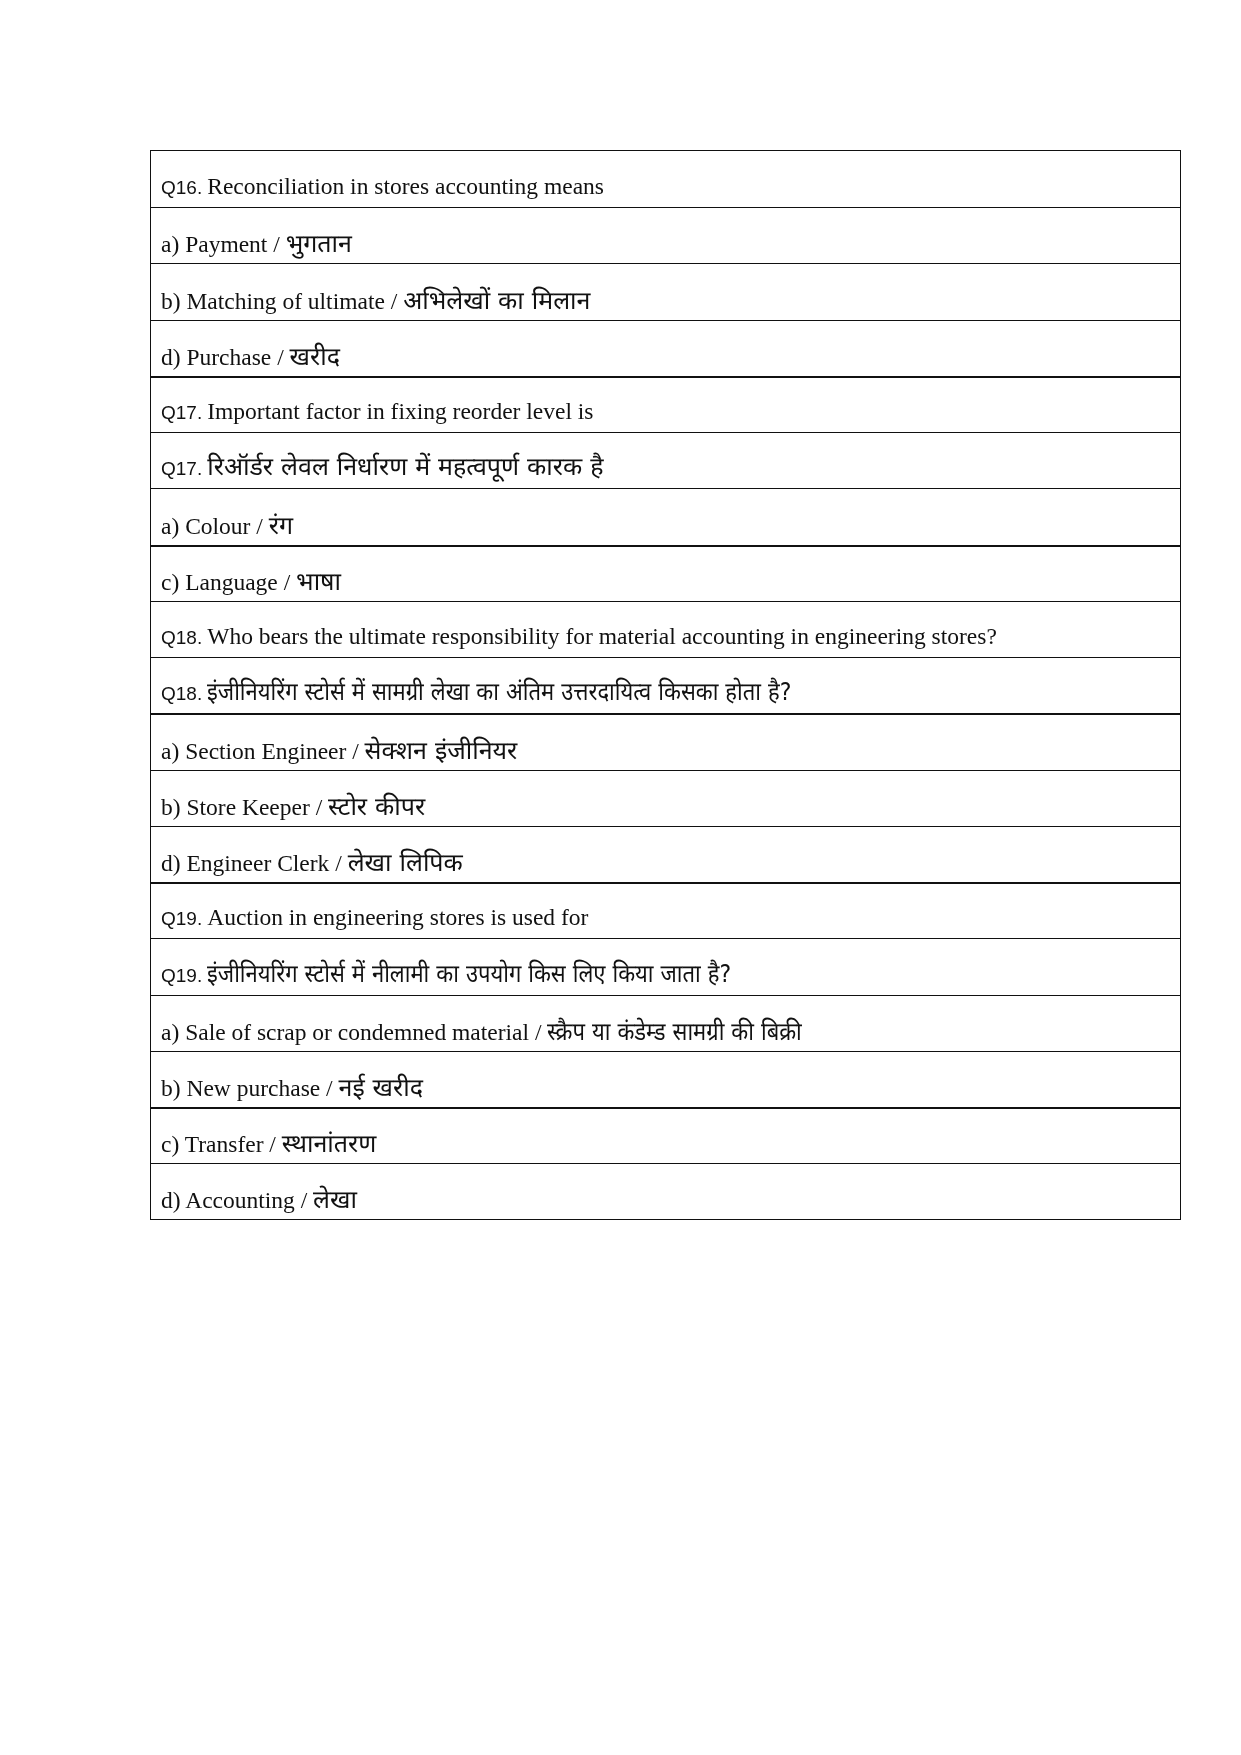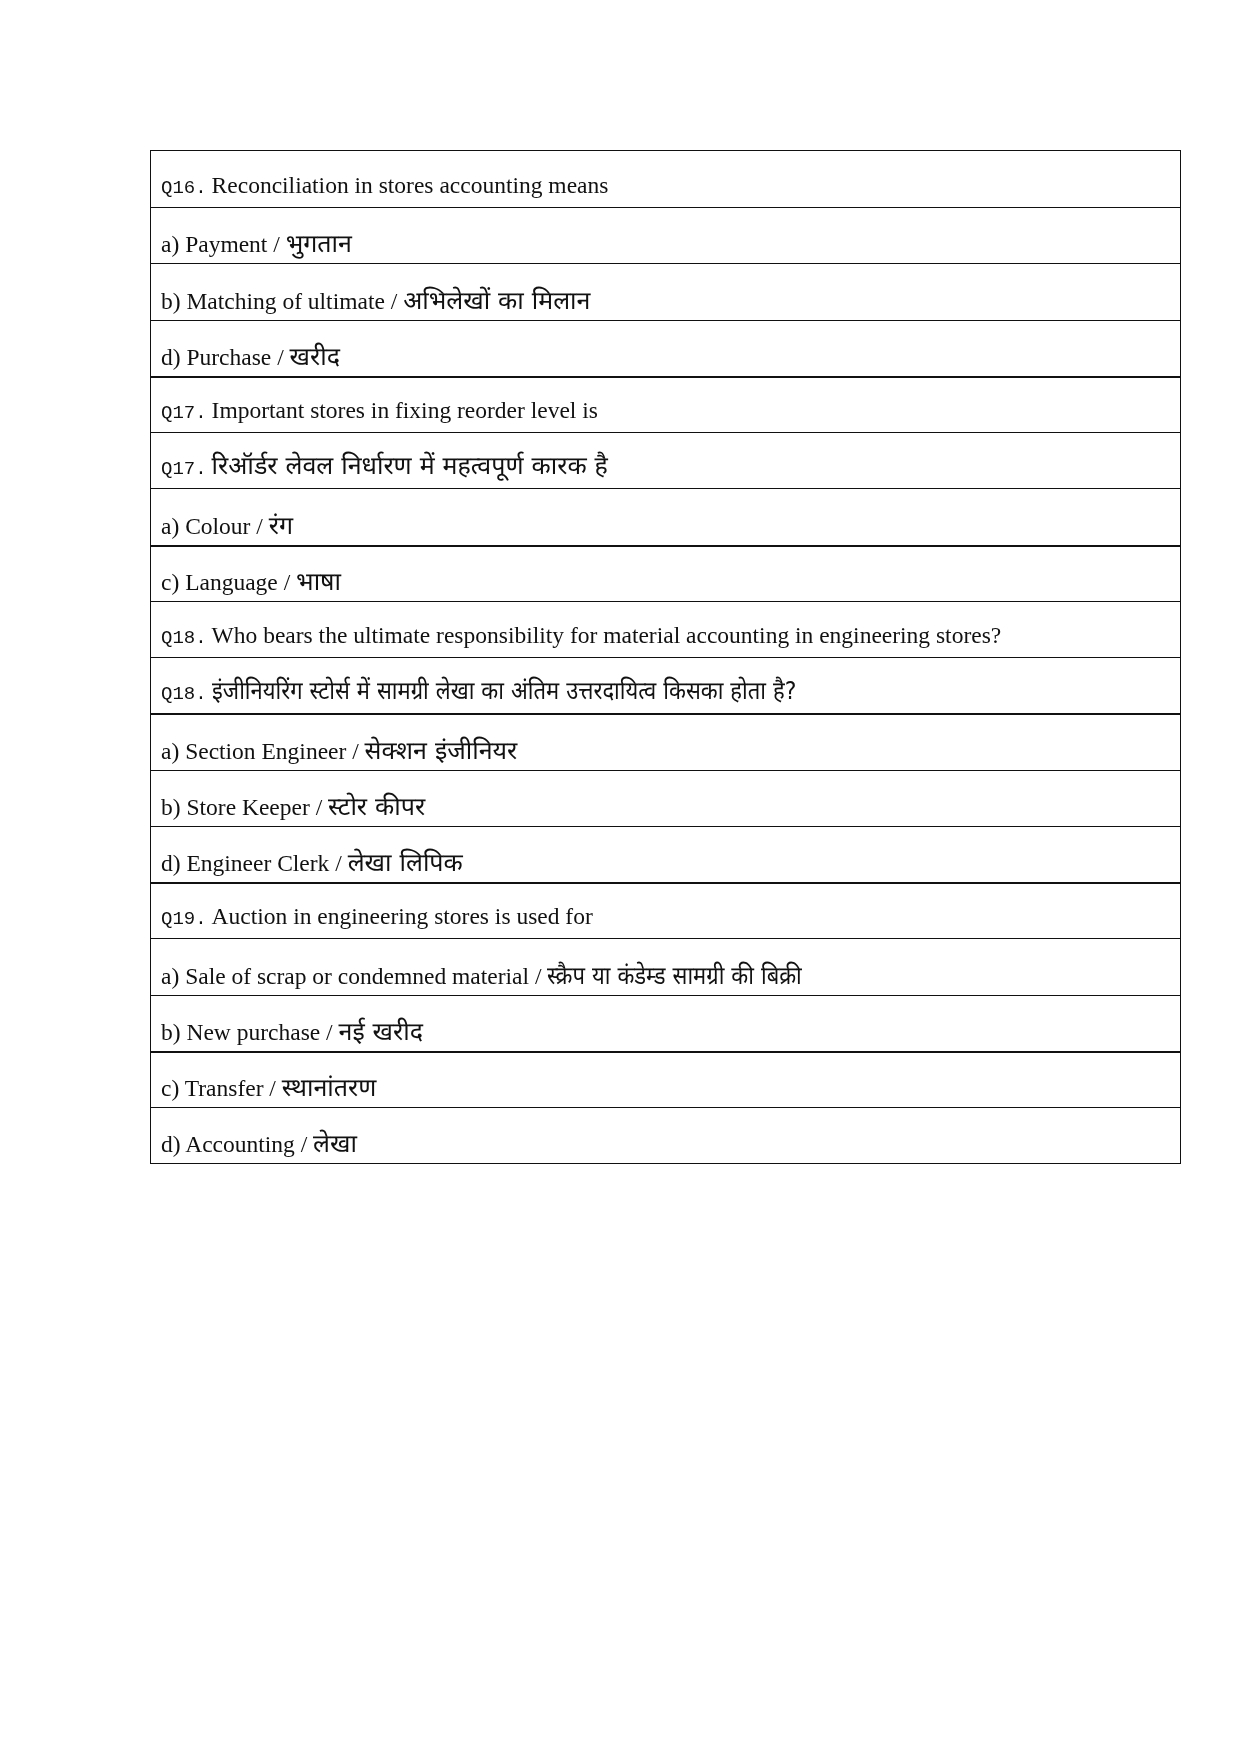--- a/index.html
+++ b/index.html
@@ -16,21 +16,21 @@
     }
     .row:first-child { border-top: none; }
     .row.thick { border-top: 2.2px solid #111; }
     .cell {
       position: absolute; left: 10px; bottom: 5px;
       white-space: nowrap; color: #111;
       font-family: "Liberation Serif", "DejaVu Serif", serif;
       font-size: 23.5px; line-height: 28px;
     }
     .qnum {
-      font-family: Liberation Mono, monospace;
+      font-family: Liberation Sans, sans-serif;
       font-size: 19px; margin-right: 5px;
     }
     .hi {
       font-family: "DejaVu Sans", "Liberation Sans", sans-serif;
       font-size: 25px;
     }
     .hi.cond { display: inline-block; transform: scaleX(0.88); transform-origin: left bottom; }
   </style>
 </head>
 <body>
@@ -45,21 +45,21 @@
       <div class="cell"><span>a) Payment /</span> <span class="hi">भुगतान</span></div>
     </div>
     <div class="row">
       <div class="cell"><span>b) Matching of ultimate /</span> <span class="hi">अभिलेखों का मिलान</span></div>
     </div>
     <div class="row">
       <div class="cell"><span>d) Purchase /</span> <span class="hi">खरीद</span></div>
     </div>
 
     <div class="row thick">
-      <div class="cell"><span class="qnum">Q17.</span><span>Important stores in fixing reorder level is</span></div>
+      <div class="cell"><span class="qnum">Q17.</span><span>Important factor in fixing reorder level is</span></div>
     </div>
     <div class="row">
       <div class="cell"><span class="qnum">Q17.</span><span class="hi">रिऑर्डर लेवल निर्धारण में महत्वपूर्ण कारक है</span></div>
     </div>
     <div class="row">
       <div class="cell"><span>a) Colour /</span> <span class="hi">रंग</span></div>
     </div>
     <div class="row thick">
       <div class="cell"><span>c) Language /</span> <span class="hi">भाषा</span></div>
     </div>
@@ -77,20 +77,23 @@
       <div class="cell"><span>b) Store Keeper /</span> <span class="hi">स्टोर कीपर</span></div>
     </div>
     <div class="row">
       <div class="cell"><span>d) Engineer Clerk /</span> <span class="hi">लेखा लिपिक</span></div>
     </div>
 
     <div class="row thick">
       <div class="cell"><span class="qnum">Q19.</span><span>Auction in engineering stores is used for</span></div>
     </div>
     <div class="row">
+      <div class="cell"><span class="qnum">Q19.</span><span class="hi cond">इंजीनियरिंग स्टोर्स में नीलामी का उपयोग किस लिए किया जाता है?</span></div>
+    </div>
+    <div class="row">
       <div class="cell"><span>a) Sale of scrap or condemned material /</span> <span class="hi cond">स्क्रैप या कंडेम्ड सामग्री की बिक्री</span></div>
     </div>
     <div class="row">
       <div class="cell"><span>b) New purchase /</span> <span class="hi">नई खरीद</span></div>
     </div>
     <div class="row thick">
       <div class="cell"><span>c) Transfer /</span> <span class="hi">स्थानांतरण</span></div>
     </div>
     <div class="row">
       <div class="cell"><span>d) Accounting /</span> <span class="hi">लेखा</span></div>

